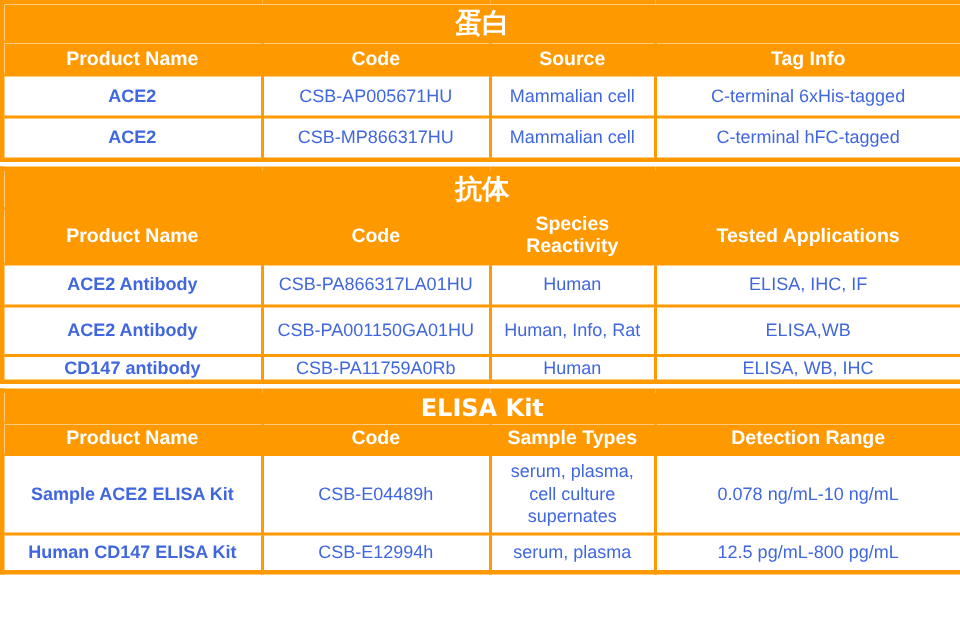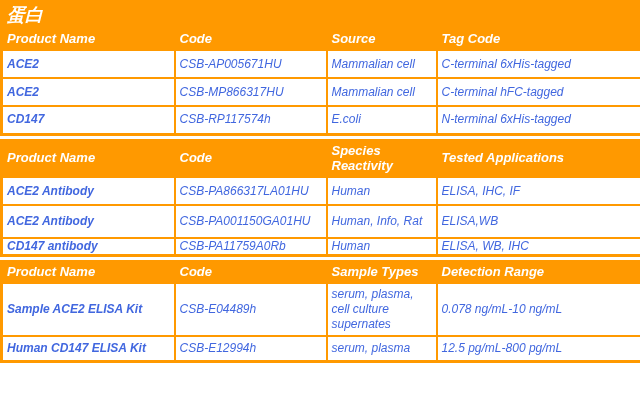--- a/index.html
+++ b/index.html
@@ -16,25 +16,24 @@
     overflow:hidden;
   }
   table.product-table{
     width:640px;
     border-collapse:collapse;
     table-layout:fixed;
     margin:0 0 3px 0;
     border:3px solid var(--accent);
   }
   td,th{
-    text-align:left;
+    text-align:center;
     vertical-align:middle;
     padding:0 4px;
     overflow:hidden;
-    font-style:italic;
   }
   tr.title-row td{
     background:var(--accent);
     color:var(--header-text);
     font-weight:bold;
     font-size:18px;
     height:23px;
     border:2px solid var(--accent);
     font-family:"DejaVu Sans","Liberation Sans",sans-serif;
   }
@@ -76,51 +75,48 @@
       <col style="width:205px">
     </colgroup>
   <tbody>
       <tr class="title-row">
     <td colspan="4">蛋白</td>
   </tr>
   <tr class="head-row">
     <th>Product Name</th>
     <th>Code</th>
     <th>Source</th>
-    <th>Tag Code</th>
+    <th>Tag Info</th>
   </tr>
   <tr class="data-row">
     <td class="col-product">ACE2</td>
     <td>CSB-AP005671HU</td>
     <td>Mammalian cell</td>
     <td>C-terminal 6xHis-tagged</td>
   </tr>
   <tr class="data-row">
     <td class="col-product">ACE2</td>
     <td>CSB-MP866317HU</td>
     <td>Mammalian cell</td>
     <td>C-terminal hFC-tagged</td>
   </tr>
-  <tr class="data-row">
-    <td class="col-product">CD147</td>
-    <td>CSB-RP117574h</td>
-    <td>E.coli</td>
-    <td>N-terminal 6xHis-tagged</td>
-  </tr>
 </tbody>
   </table>
 
 <table class="product-table" id="antibody-table">
   <colgroup>
       <col style="width:173px">
       <col style="width:152px">
       <col style="width:110px">
       <col style="width:205px">
     </colgroup>
   <tbody>
+      <tr class="title-row">
+    <td colspan="4">抗体</td>
+  </tr>
   <tr class="head-row">
     <th>Product Name</th>
     <th>Code</th>
     <th>Species Reactivity</th>
     <th>Tested Applications</th>
   </tr>
   <tr class="data-row">
     <td class="col-product">ACE2 Antibody</td>
     <td>CSB-PA866317LA01HU</td>
     <td>Human</td>
@@ -142,20 +138,23 @@
   </table>
 
 <table class="product-table" id="elisa-table">
   <colgroup>
       <col style="width:173px">
       <col style="width:152px">
       <col style="width:110px">
       <col style="width:205px">
     </colgroup>
   <tbody>
+      <tr class="title-row">
+    <td colspan="4" class="latin-title">ELISA Kit</td>
+  </tr>
   <tr class="head-row">
     <th>Product Name</th>
     <th>Code</th>
     <th>Sample Types</th>
     <th>Detection Range</th>
   </tr>
   <tr class="data-row tall">
     <td class="col-product">Sample ACE2 ELISA Kit</td>
     <td>CSB-E04489h</td>
     <td>serum, plasma, cell culture supernates</td>

